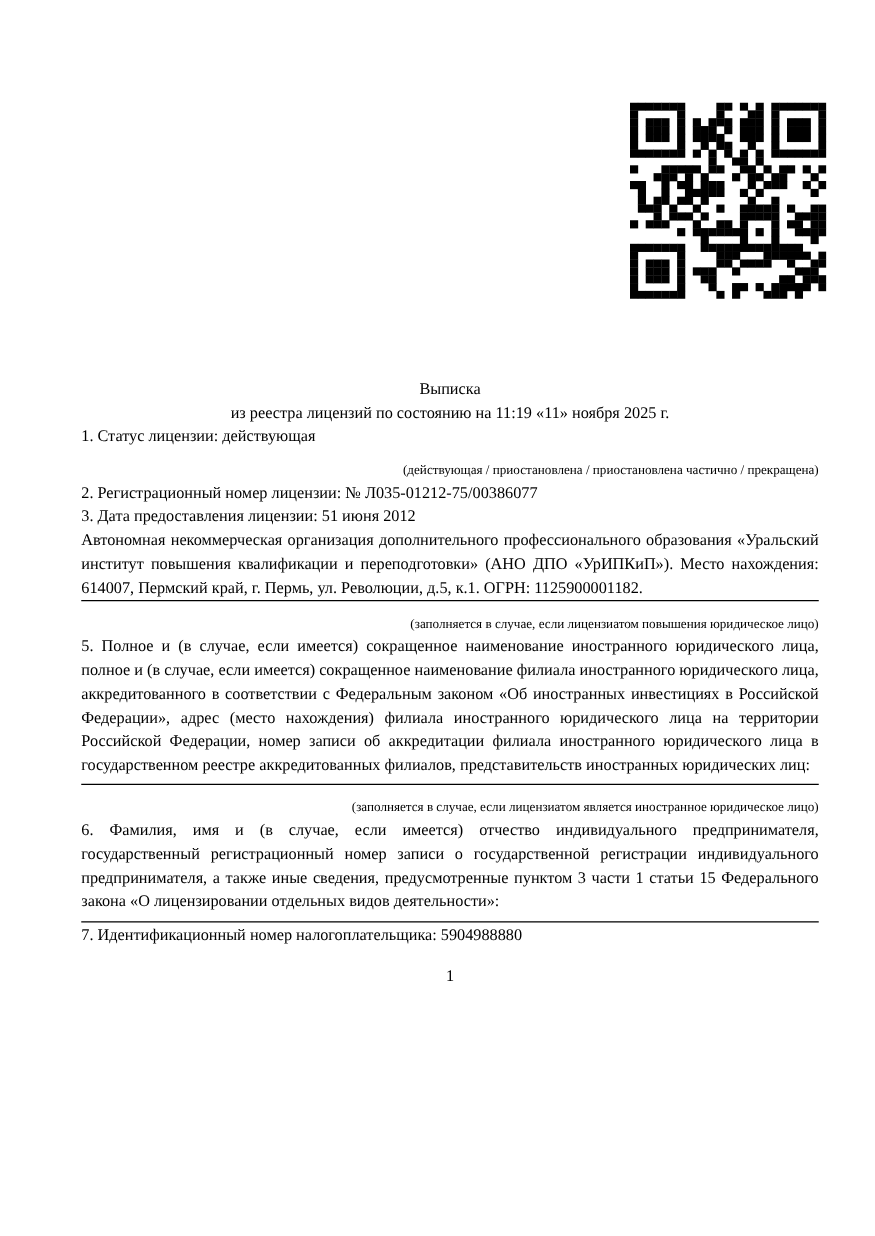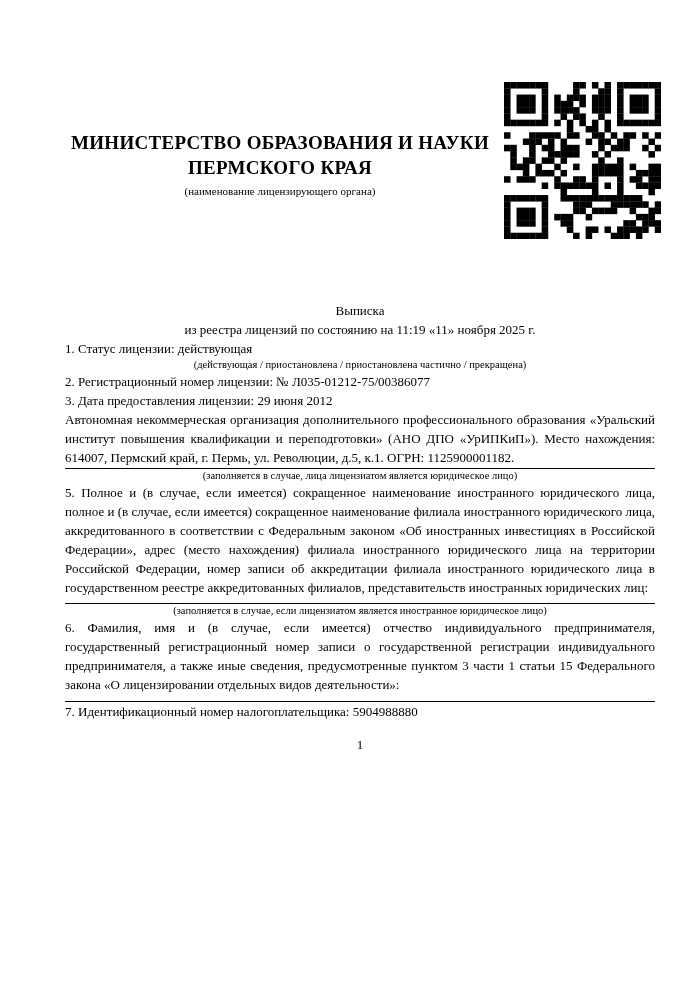--- a/index.html
+++ b/index.html
@@ -47,21 +47,22 @@
     top: 301px;
     width: 590px;
     font-size: 13px;
     line-height: 19px;
   }
   .content p { margin: 0; padding: 0; }
   .doc-title { text-align: center; }
   .note {
     font-size: 10.5px;
     line-height: 14px;
-    text-align: center;
+    text-align: right;
+    margin-top: 12px;
   }
   .just { text-align: justify; }
   .i1 { margin-top: 27px; }
   .i2 { margin-top: 19px; }
   .i3 { margin-top: 14px; }
   .q4 { margin-top: 14px; }
   .q5 { margin-top: 10px; }
   .q6 { margin-top: 18px; }
   .i7 { margin-top: 24px; }
   hr.rule {
@@ -75,25 +76,20 @@
     text-align: center;
     margin-top: 14px;
     font-size: 13px;
   }
 </style>
 </head>
 <body>
 
 <div class="page">
 
-  <div class="header">
-    <div class="ministry">МИНИСТЕРСТВО ОБРАЗОВАНИЯ И НАУКИ</div>
-    <div class="ministry">ПЕРМСКОГО КРАЯ</div>
-    <div class="caption">(наименование лицензирующего органа)</div>
-  </div>
 
   <div class="qr" id="qr"><svg width="157" height="157" viewBox="0 0 157 157" xmlns="http://www.w3.org/2000/svg">
         <rect width="157" height="157" fill="#fff"></rect>
         <rect x="0.00" y="0.00" width="6.53" height="6.53" fill="#000"></rect>
         <rect x="6.28" y="0.00" width="6.53" height="6.53" fill="#000"></rect>
         <rect x="12.56" y="0.00" width="6.53" height="6.53" fill="#000"></rect>
         <rect x="18.84" y="0.00" width="6.53" height="6.53" fill="#000"></rect>
         <rect x="25.12" y="0.00" width="6.53" height="6.53" fill="#000"></rect>
         <rect x="31.40" y="0.00" width="6.53" height="6.53" fill="#000"></rect>
         <rect x="37.68" y="0.00" width="6.53" height="6.53" fill="#000"></rect>
@@ -416,25 +412,25 @@
     <div class="doc-title">
       <div>Выписка</div>
       <div>из реестра лицензий по состоянию на 11:19 «11» ноября 2025 г.</div>
     </div>
 
     <p class="i1">1. Статус лицензии: действующая</p>
     <div class="note">(действующая / приостановлена / приостановлена частично / прекращена)</div>
 
     <p class="i2">2. Регистрационный номер лицензии: № Л035-01212-75/00386077</p>
 
-    <p class="i3">3. Дата предоставления лицензии: 29 июня 2012</p>
+    <p class="i3">3. Дата предоставления лицензии: 51 июня 2012</p>
 
     <p class="just">Автономная некоммерческая организация дополнительного профессионального образования «Уральский институт повышения квалификации и переподготовки» (АНО ДПО «УрИПКиП»). Место нахождения: 614007, Пермский край, г. Пермь, ул. Революции, д.5, к.1. ОГРН: 1125900001182.</p>
     <hr class="rule">
-    <div class="note">(заполняется в случае, лица лицензиатом является юридическое лицо)</div>
+    <div class="note">(заполняется в случае, если лицензиатом повышения юридическое лицо)</div>
 
     <p class="q5 just">5. Полное и (в случае, если имеется) сокращенное наименование иностранного юридического лица, полное и (в случае, если имеется) сокращенное наименование филиала иностранного юридического лица, аккредитованного в соответствии с Федеральным законом «Об иностранных инвестициях в Российской Федерации», адрес (место нахождения) филиала иностранного юридического лица на территории Российской Федерации, номер записи об аккредитации филиала иностранного юридического лица в государственном реестре аккредитованных филиалов, представительств иностранных юридических лиц:</p>
     <p></p>
     <hr class="rule rule-gap">
     <div class="note">(заполняется в случае, если лицензиатом является иностранное юридическое лицо)</div>
 
     <p class="q6 just">6. Фамилия, имя и (в случае, если имеется) отчество индивидуального предпринимателя, государственный регистрационный номер записи о государственной регистрации индивидуального предпринимателя, а также иные сведения, предусмотренные пунктом 3 части 1 статьи 15 Федерального закона «О лицензировании отдельных видов деятельности»:</p>
     <p></p>
     <hr class="rule rule-gap2">
 

